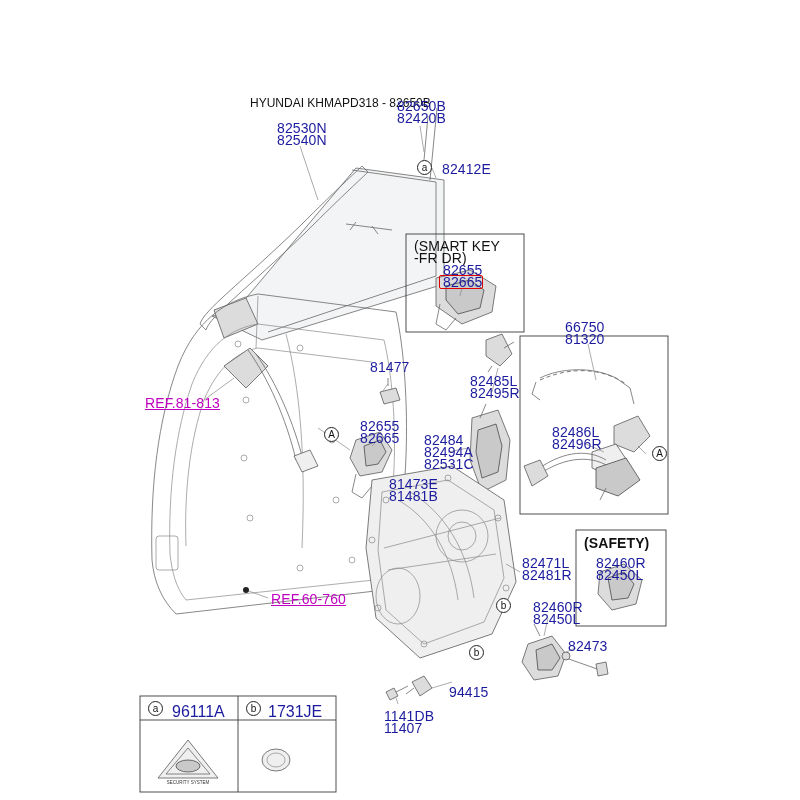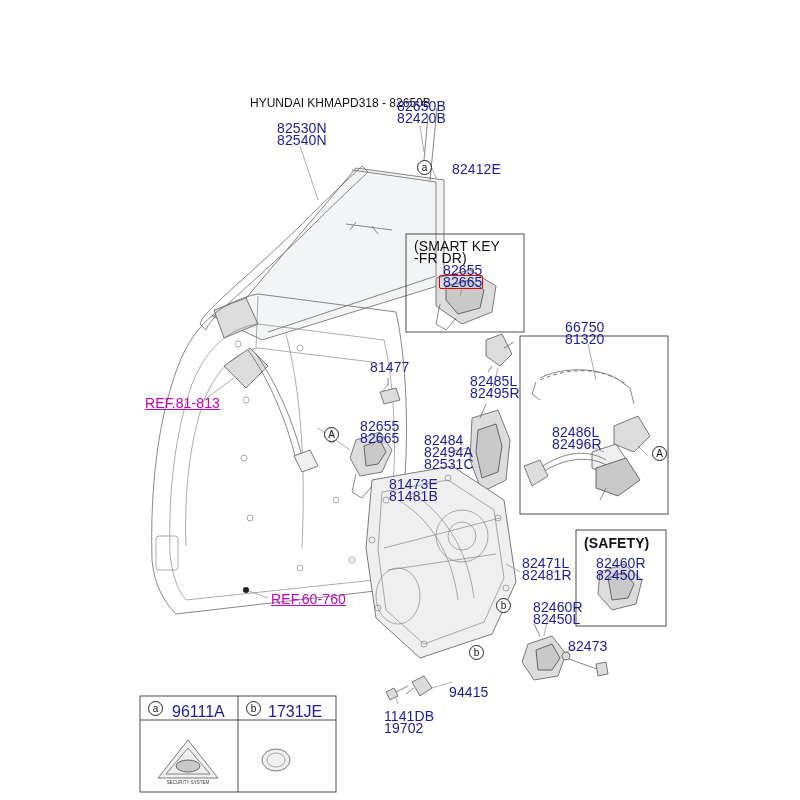--- a/index.html
+++ b/index.html
@@ -241,21 +241,21 @@
       <ellipse class="lnt" cx="276" cy="712" rx="9" ry="7"></ellipse>
     </g>
   </svg>
 
   <div class="title" style="left:250px;top:48px;">HYUNDAI KHMAPD318 - 82650B</div>
 
   <div class="lbl blue" style="left:277px;top:74px;">82530N
 82540N</div>
   <div class="lbl blue" style="left:397px;top:52px;">82650B
 82420B</div>
-  <div class="lbl blue" style="left:452px;top:115px;">82412E</div>
+  <div class="lbl blue" style="left:442px;top:115px;">82412E</div>
 
   <div class="lbl black" style="left:414px;top:192px;">(SMART KEY
 -FR DR)</div>
   <div class="lbl blue" style="left:443px;top:216px;">82655
 82665</div>
   <div class="hl" style="left:439px;top:227px;width:44px;height:14px;"></div>
 
   <div class="lbl blue" style="left:565px;top:273px;">66750
 81320</div>
   <div class="lbl blue" style="left:470px;top:327px;">82485L
@@ -275,21 +275,21 @@
   <div class="lbl blue" style="left:533px;top:553px;">82460R
 82450L</div>
 
   <div class="lbl black" style="left:584px;top:489px;font-weight:bold;">(SAFETY)</div>
   <div class="lbl blue" style="left:596px;top:509px;">82460R
 82450L</div>
 
   <div class="lbl blue" style="left:568px;top:592px;">82473</div>
   <div class="lbl blue" style="left:449px;top:638px;">94415</div>
   <div class="lbl blue" style="left:384px;top:662px;">1141DB
-19702</div>
+11407</div>
 
   <div class="lbl mag" style="left:145px;top:349px;">REF.81-813</div>
   <div class="lbl mag" style="left:271px;top:545px;">REF.60-760</div>
 
   <div class="circ" style="left:417px;top:112px;width:15px;height:15px;line-height:14px;">a</div>
   <div class="circ" style="left:324px;top:379px;width:15px;height:15px;line-height:14px;">A</div>
   <div class="circ" style="left:652px;top:398px;width:15px;height:15px;line-height:14px;">A</div>
   <div class="circ" style="left:496px;top:550px;width:15px;height:15px;line-height:14px;">b</div>
   <div class="circ" style="left:469px;top:597px;width:15px;height:15px;line-height:14px;">b</div>
 

